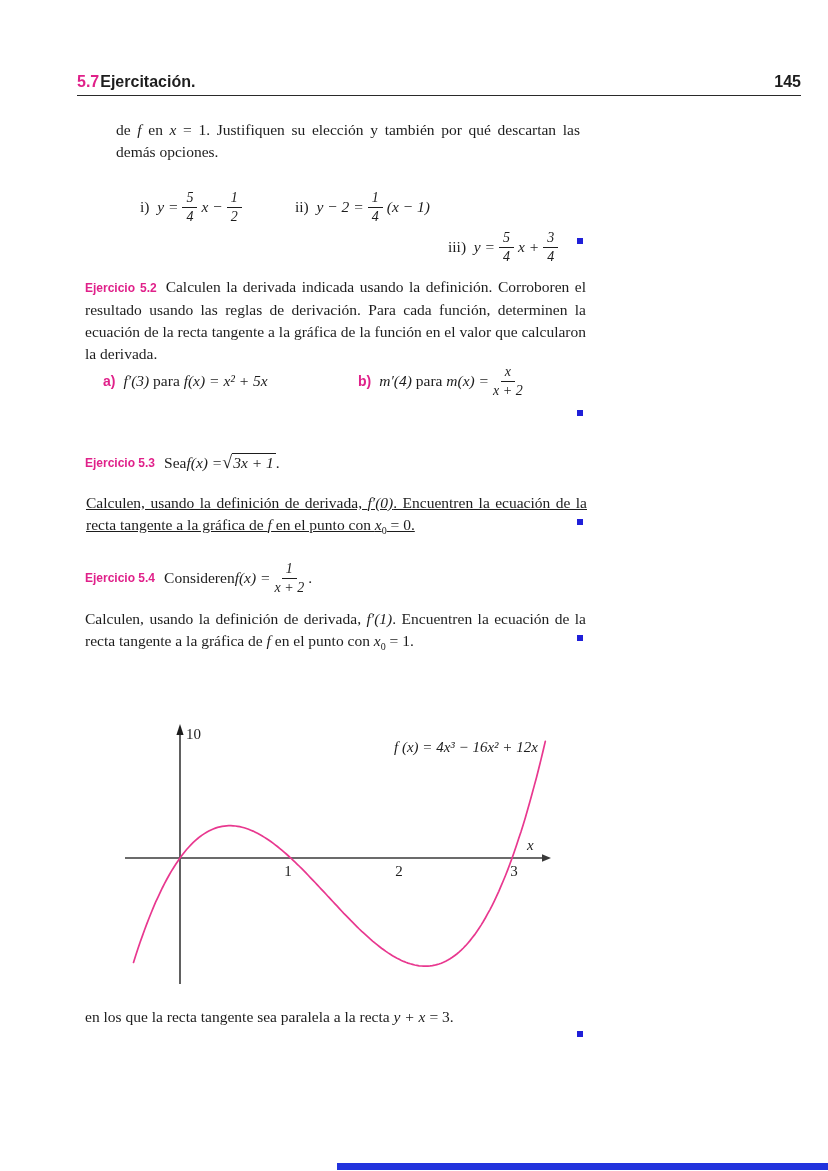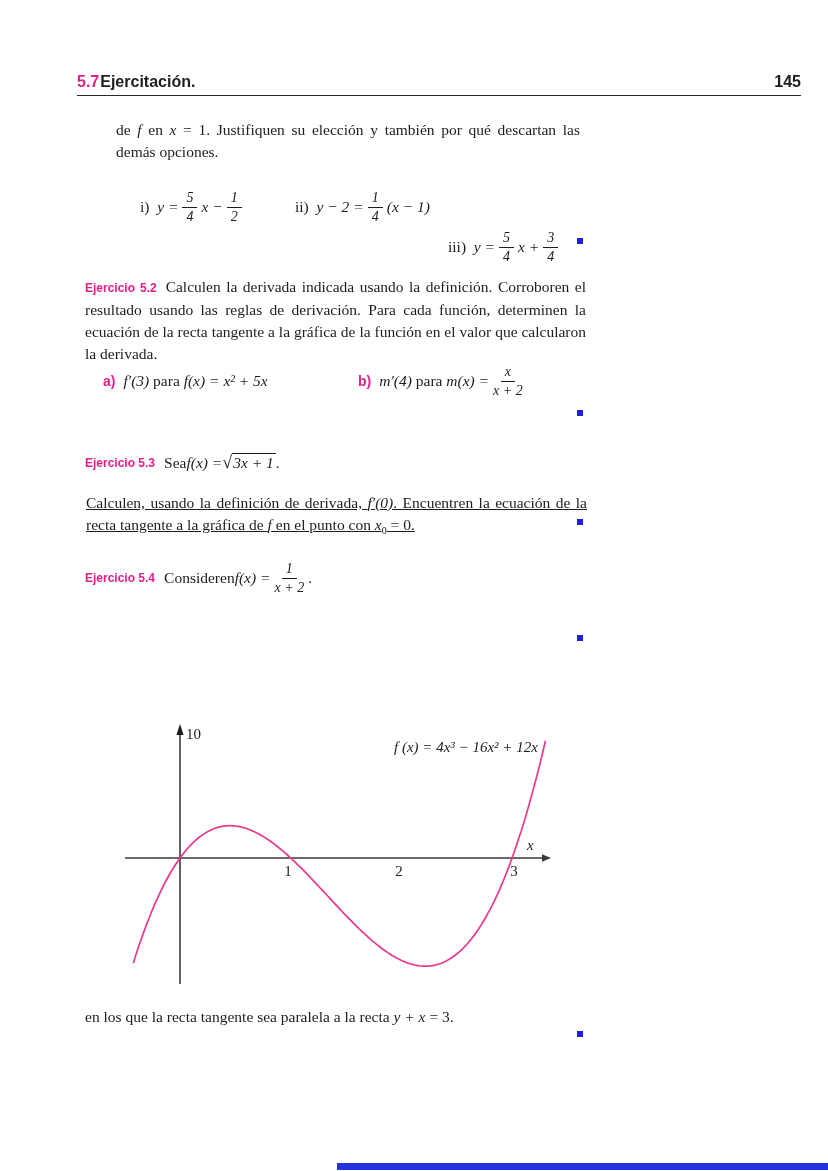--- a/index.html
+++ b/index.html
@@ -116,20 +116,23 @@
   <div class="abs mrow" style="left:85px;top:556px;height:44px;">
     <span class="ejlabel">Ejercicio 5.4</span>
     <span>Consideren </span>
       <span class="it">f(x) =</span>
     <span class="frac">
         <span class="num">1</span>
         <span class="den">x + 2</span>
       </span>
       <span>.</span>
   </div>
+  <div class="abs para" style="left:85px;top:608px;width:501px;">
+    <span>Calculen, usando la definición de derivada, </span><span class="it">f′(1)</span><span>. Encuentren la ecuación de la recta tangente a la gráfica de </span><span class="it">f</span><span> en el punto con </span><span class="it">x</span><sub>0</sub><span> = 1.</span>
+  </div>
   <div class="abs endmark" style="left:577px;top:635px;"></div>
 
 
   <svg class="abs" style="left:118px;top:712px;" width="460" height="290" viewBox="0 0 460 290">
 
     <line x1="7" y1="146" x2="424" y2="146" stroke="#3a3a3a" stroke-width="1.5"></line>
     <polygon points="424,142.2 433,146 424,149.8" fill="#3a3a3a"></polygon>
     <line x1="62" y1="272" x2="62" y2="20" stroke="#1d1d1d" stroke-width="1.4"></line>
     <polygon points="58.4,23 62,12 65.6,23" fill="#1d1d1d"></polygon>
 

